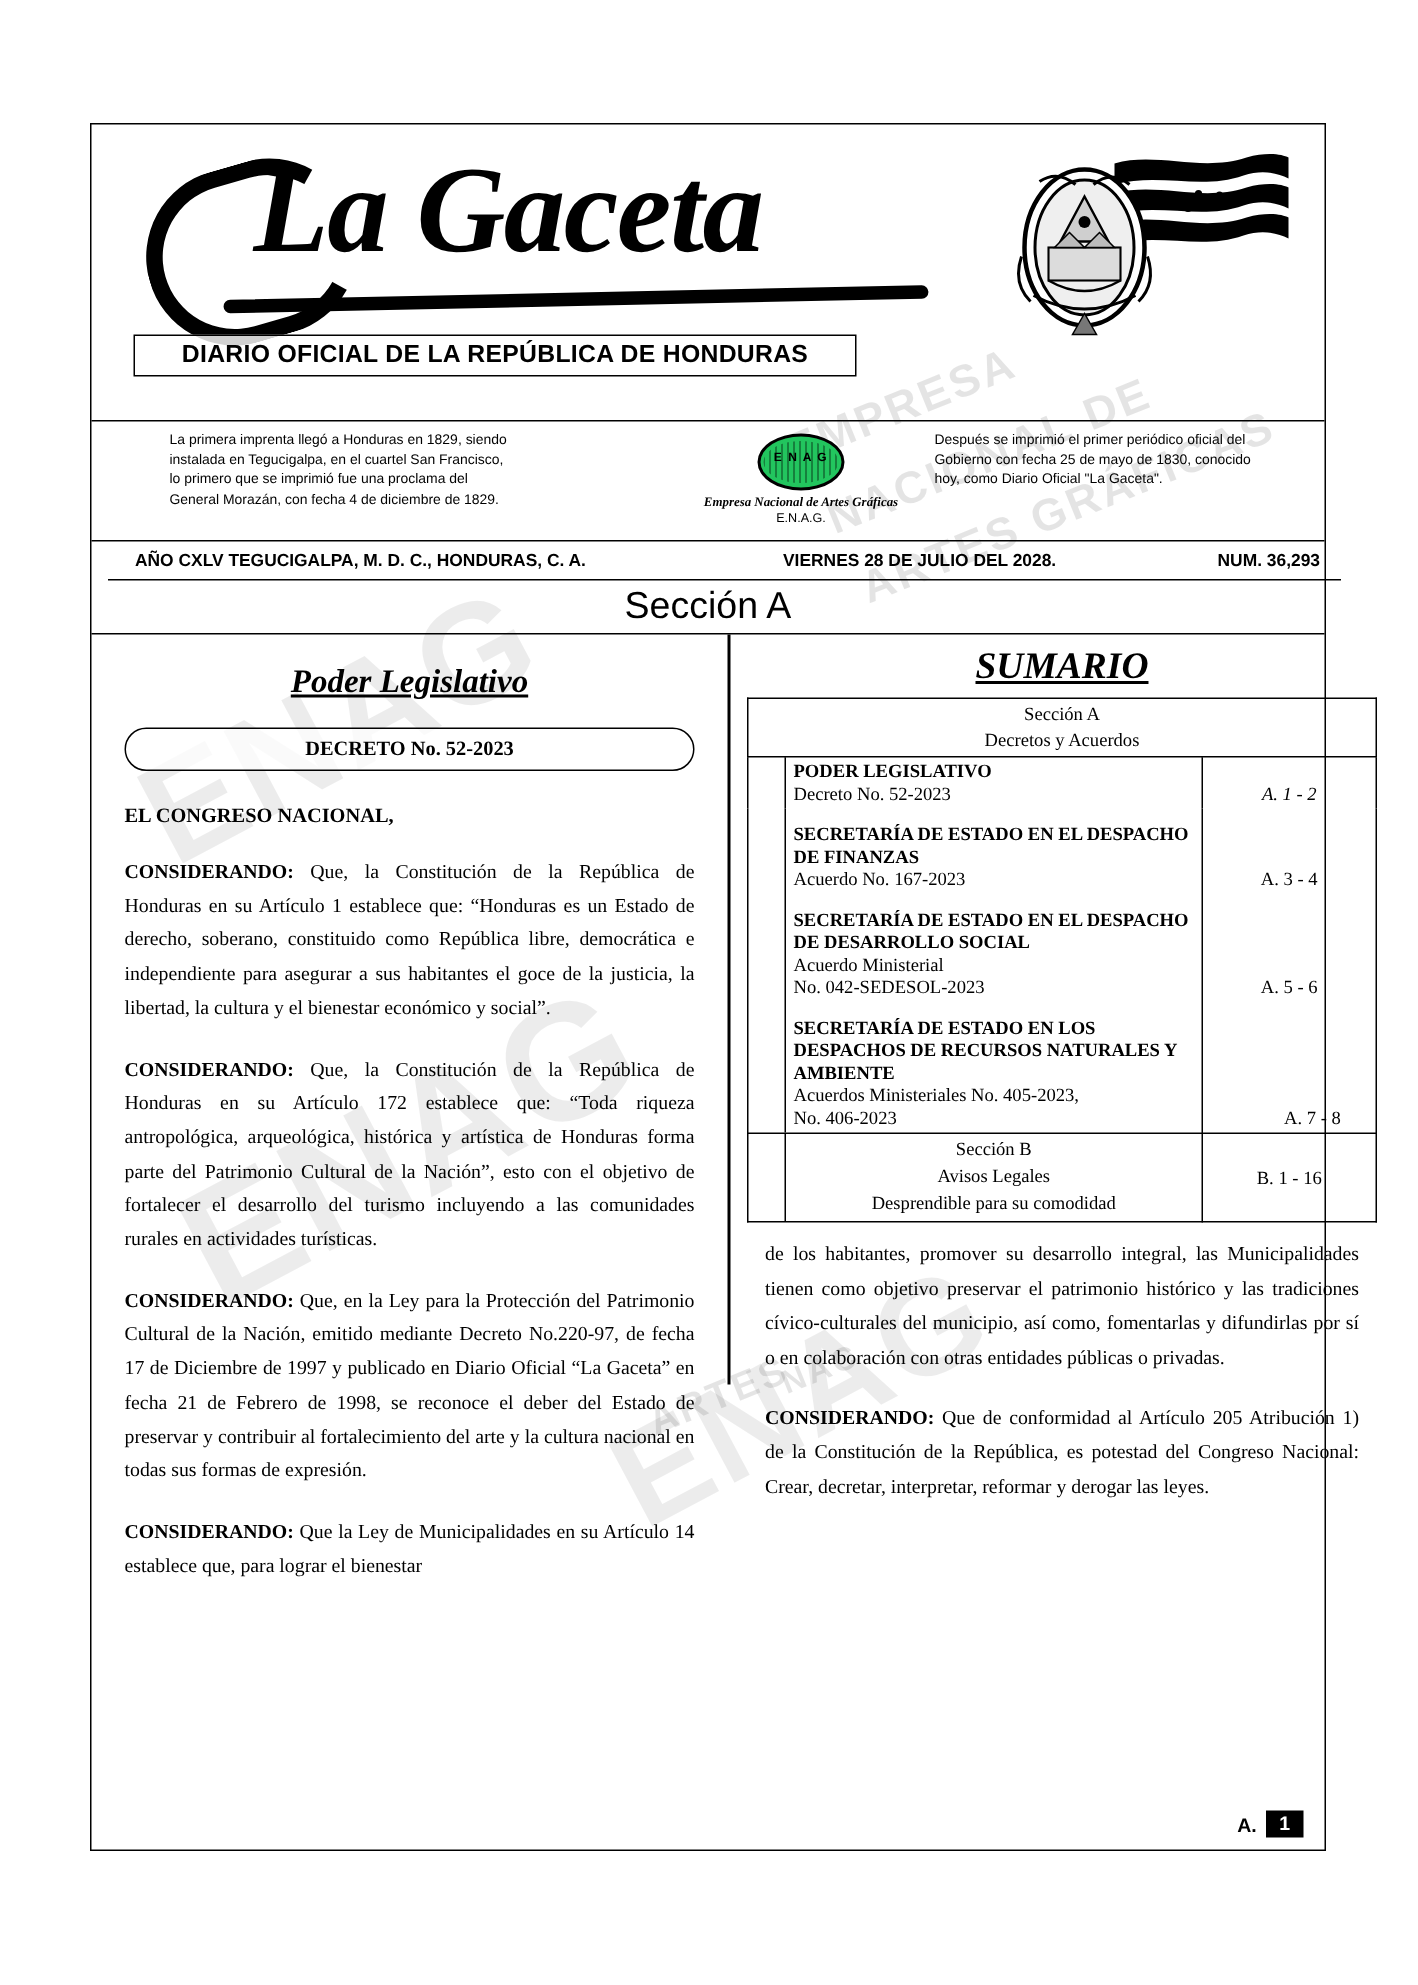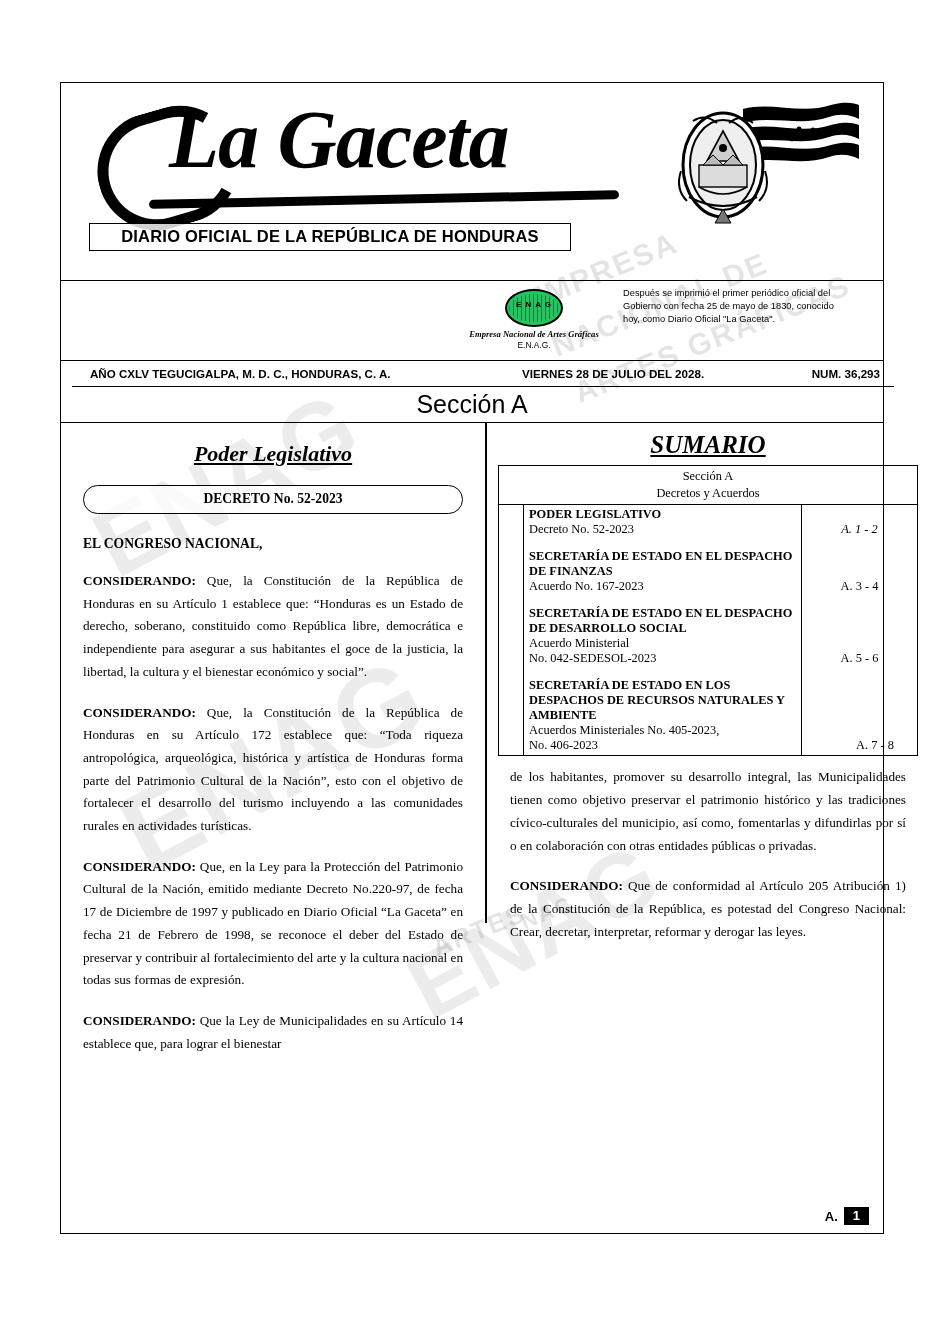--- a/index.html
+++ b/index.html
@@ -405,20 +405,21 @@
           <path d="M12,66 q-6,18 6,30" fill="none" stroke="#000" stroke-width="2"></path>
           <path d="M96,66 q6,18 -6,30" fill="none" stroke="#000" stroke-width="2"></path>
           <path d="M54,104 l-8,14 h16 z" fill="#777" stroke="#000" stroke-width="1"></path>
           <path d="M24,16 q12,-8 24,2" fill="none" stroke="#000" stroke-width="2"></path>
           <path d="M60,18 q12,-10 24,0" fill="none" stroke="#000" stroke-width="2"></path>
         </svg>
       </div>
     </div>
 
     <div class="history">
+      <div class="hist-left">La primera imprenta llegó a Honduras en 1829, siendo instalada en Tegucigalpa, en el cuartel San Francisco, lo primero que se imprimió fue una proclama del General Morazán, con fecha 4 de diciembre de 1829.</div>
       <div class="enag-seal">
         <div class="seal-oval">
           <div class="hatch"></div>
           <span>E N A G</span>
         </div>
         <div class="seal-caption">Empresa Nacional de Artes Gráficas</div>
         <div class="seal-caption2">E.N.A.G.</div>
       </div>
       <div class="hist-right">Después se imprimió el primer periódico oficial del Gobierno con fecha 25 de mayo de 1830, conocido hoy, como Diario Oficial "La Gaceta".</div>
     </div>
@@ -501,20 +502,31 @@
             <td style="border-right:none;border-top:none;"></td>
             <td class="sum-entry" style="border-top:none;padding-top:10px;">
               <b>SECRETARÍA DE ESTADO EN LOS DESPACHOS DE RECURSOS NATURALES Y AMBIENTE</b><br>
               <span>Acuerdos Ministeriales No. 405-2023,</span><br>
               <span>No. 406-2023</span>
             </td>
             <td class="sum-page" style="border-top:none;vertical-align:bottom;padding-left:36px;">
               <span>A. 7 - 8</span>
             </td>
           </tr>
+          <tr>
+            <td style="border-right:none;"></td>
+            <td style="text-align:center;line-height:1.45;">
+              <div>Sección B</div>
+              <div>Avisos Legales</div>
+              <div>Desprendible para su comodidad</div>
+            </td>
+            <td class="sum-page" style="vertical-align:middle;border-left:none;">
+              <span>B.  1 - 16</span>
+            </td>
+          </tr>
         </tbody>
           </table>
 
         <div class="right-text">
           <p class="just">
             <span>de los habitantes, promover su desarrollo integral, las Municipalidades tienen como objetivo preservar el patrimonio histórico y las tradiciones cívico-culturales del municipio, así como, fomentarlas y difundirlas por sí o en colaboración con otras entidades públicas o privadas.</span>
           </p>
           <p class="just">
             <b>CONSIDERANDO:</b><span> Que de conformidad al Artículo 205 Atribución 1) de la Constitución de la República, es potestad del Congreso Nacional: Crear, decretar, interpretar, reformar y derogar las leyes.</span>
           </p>

